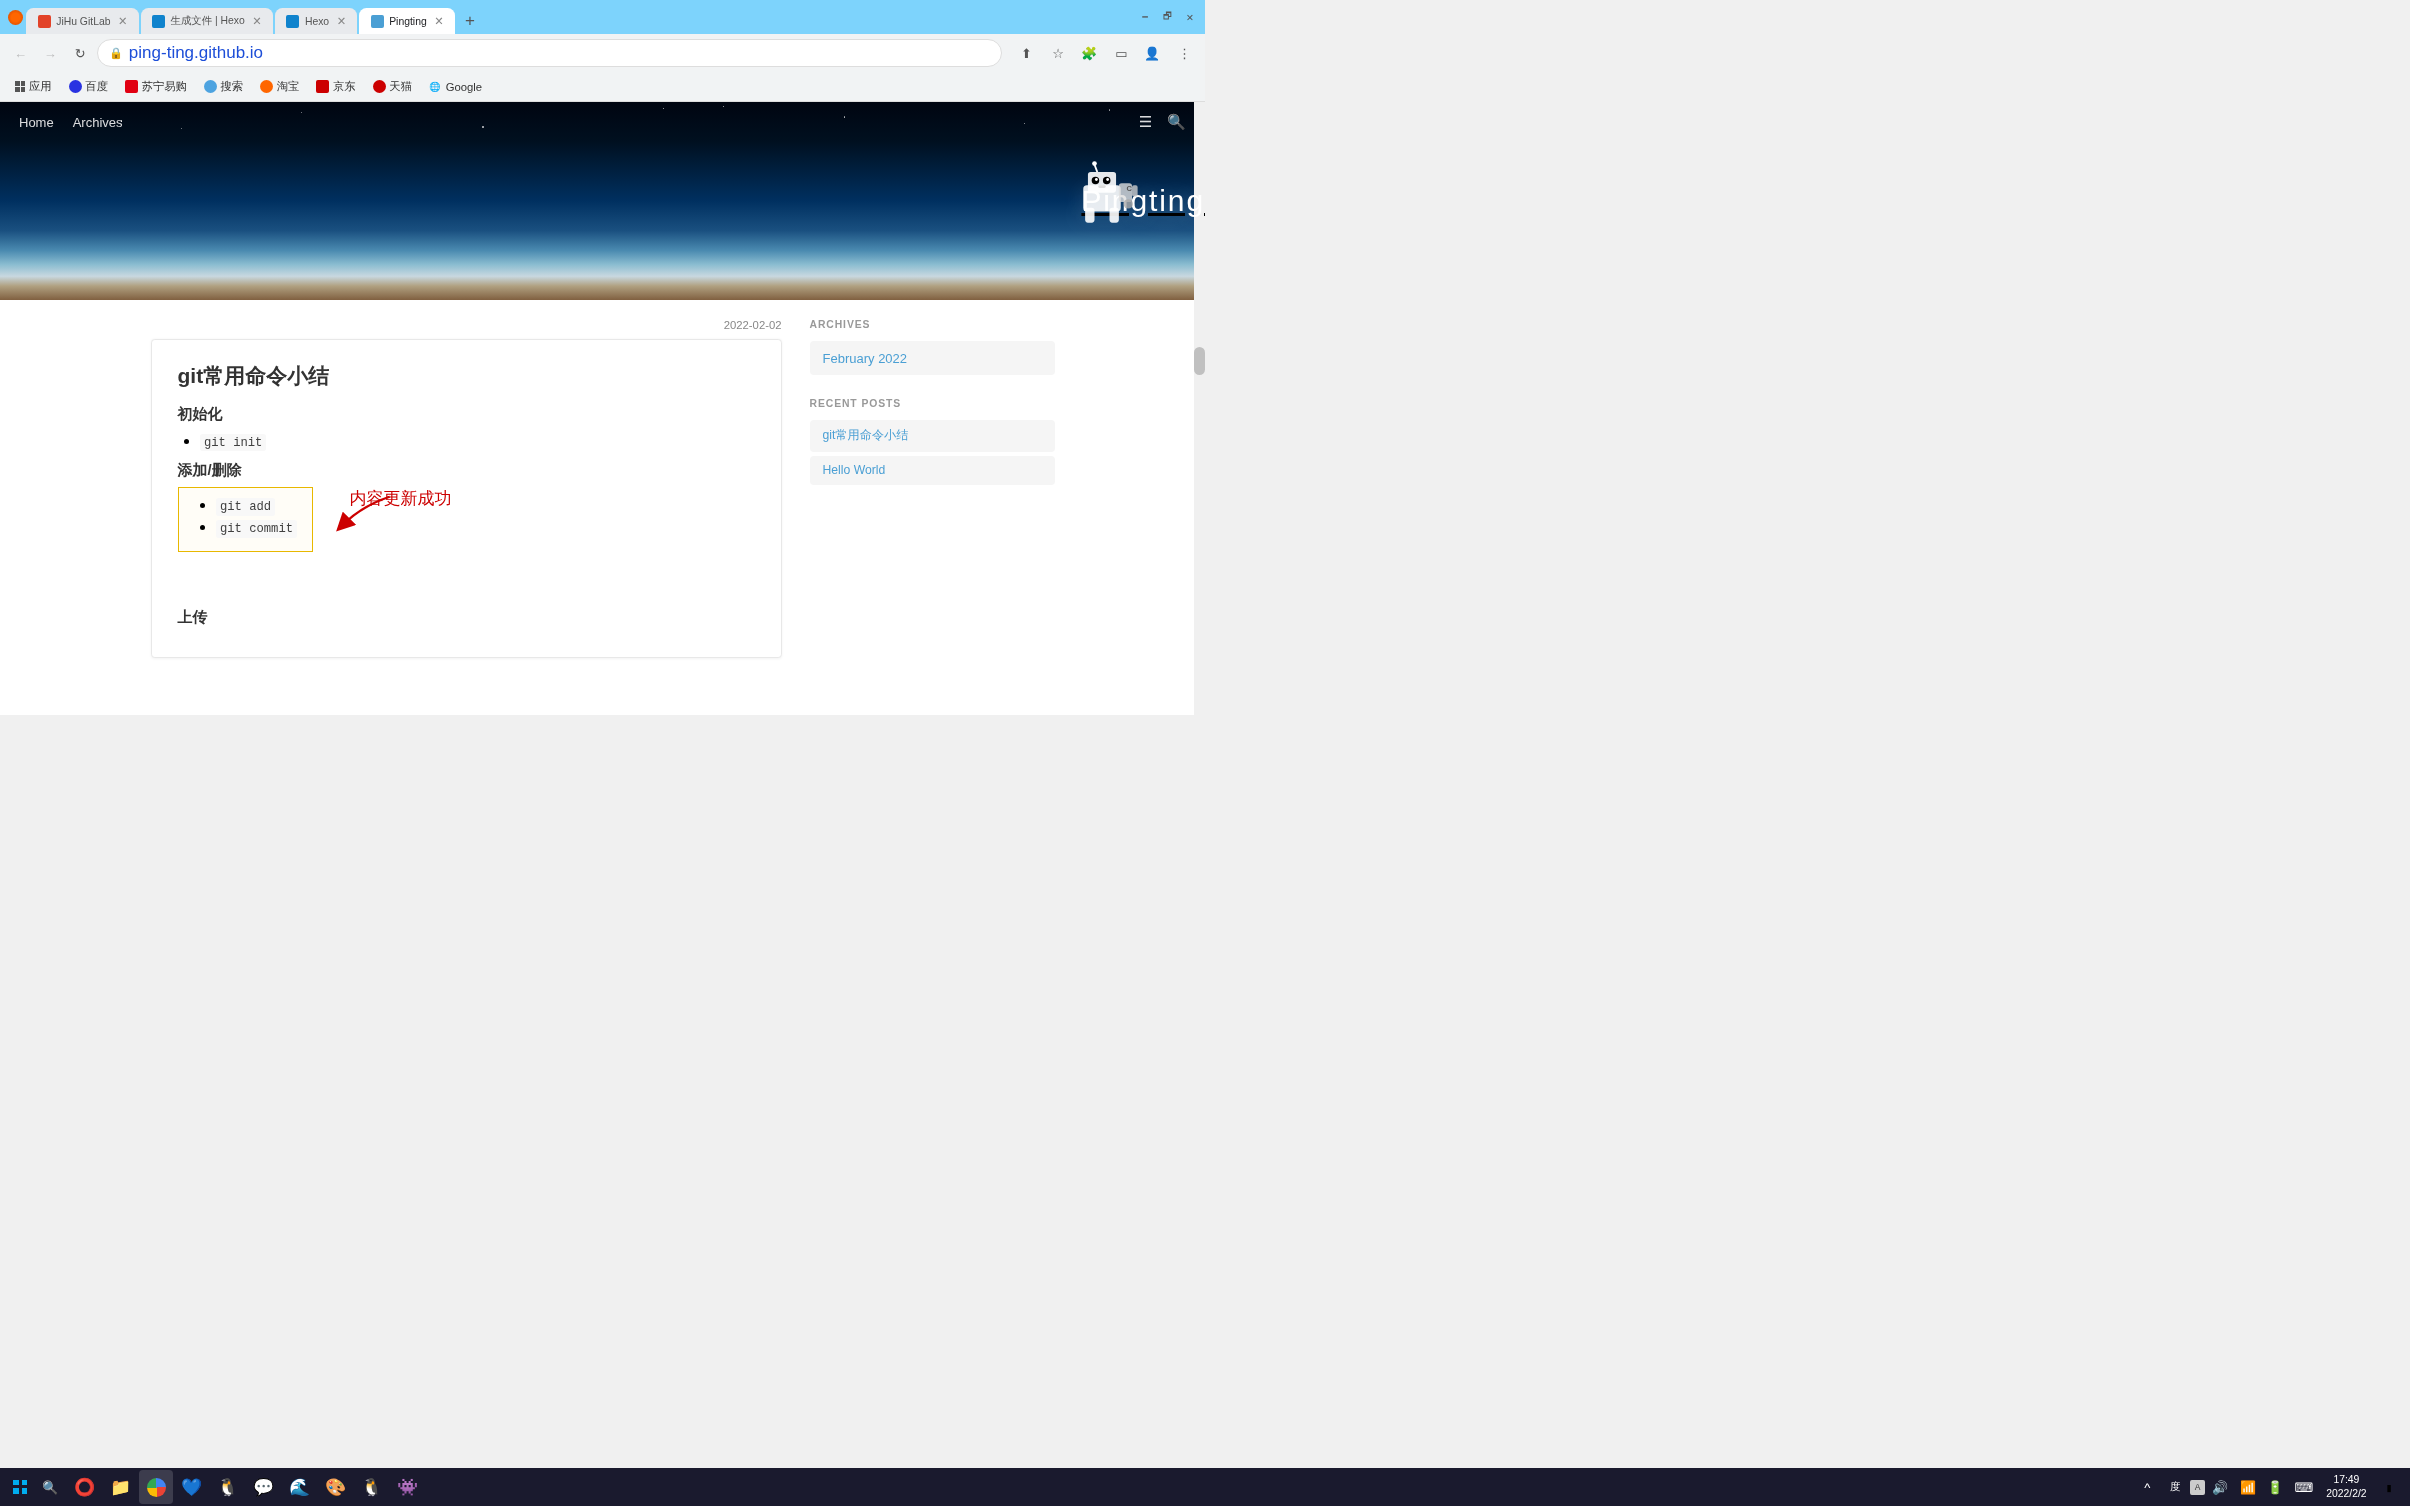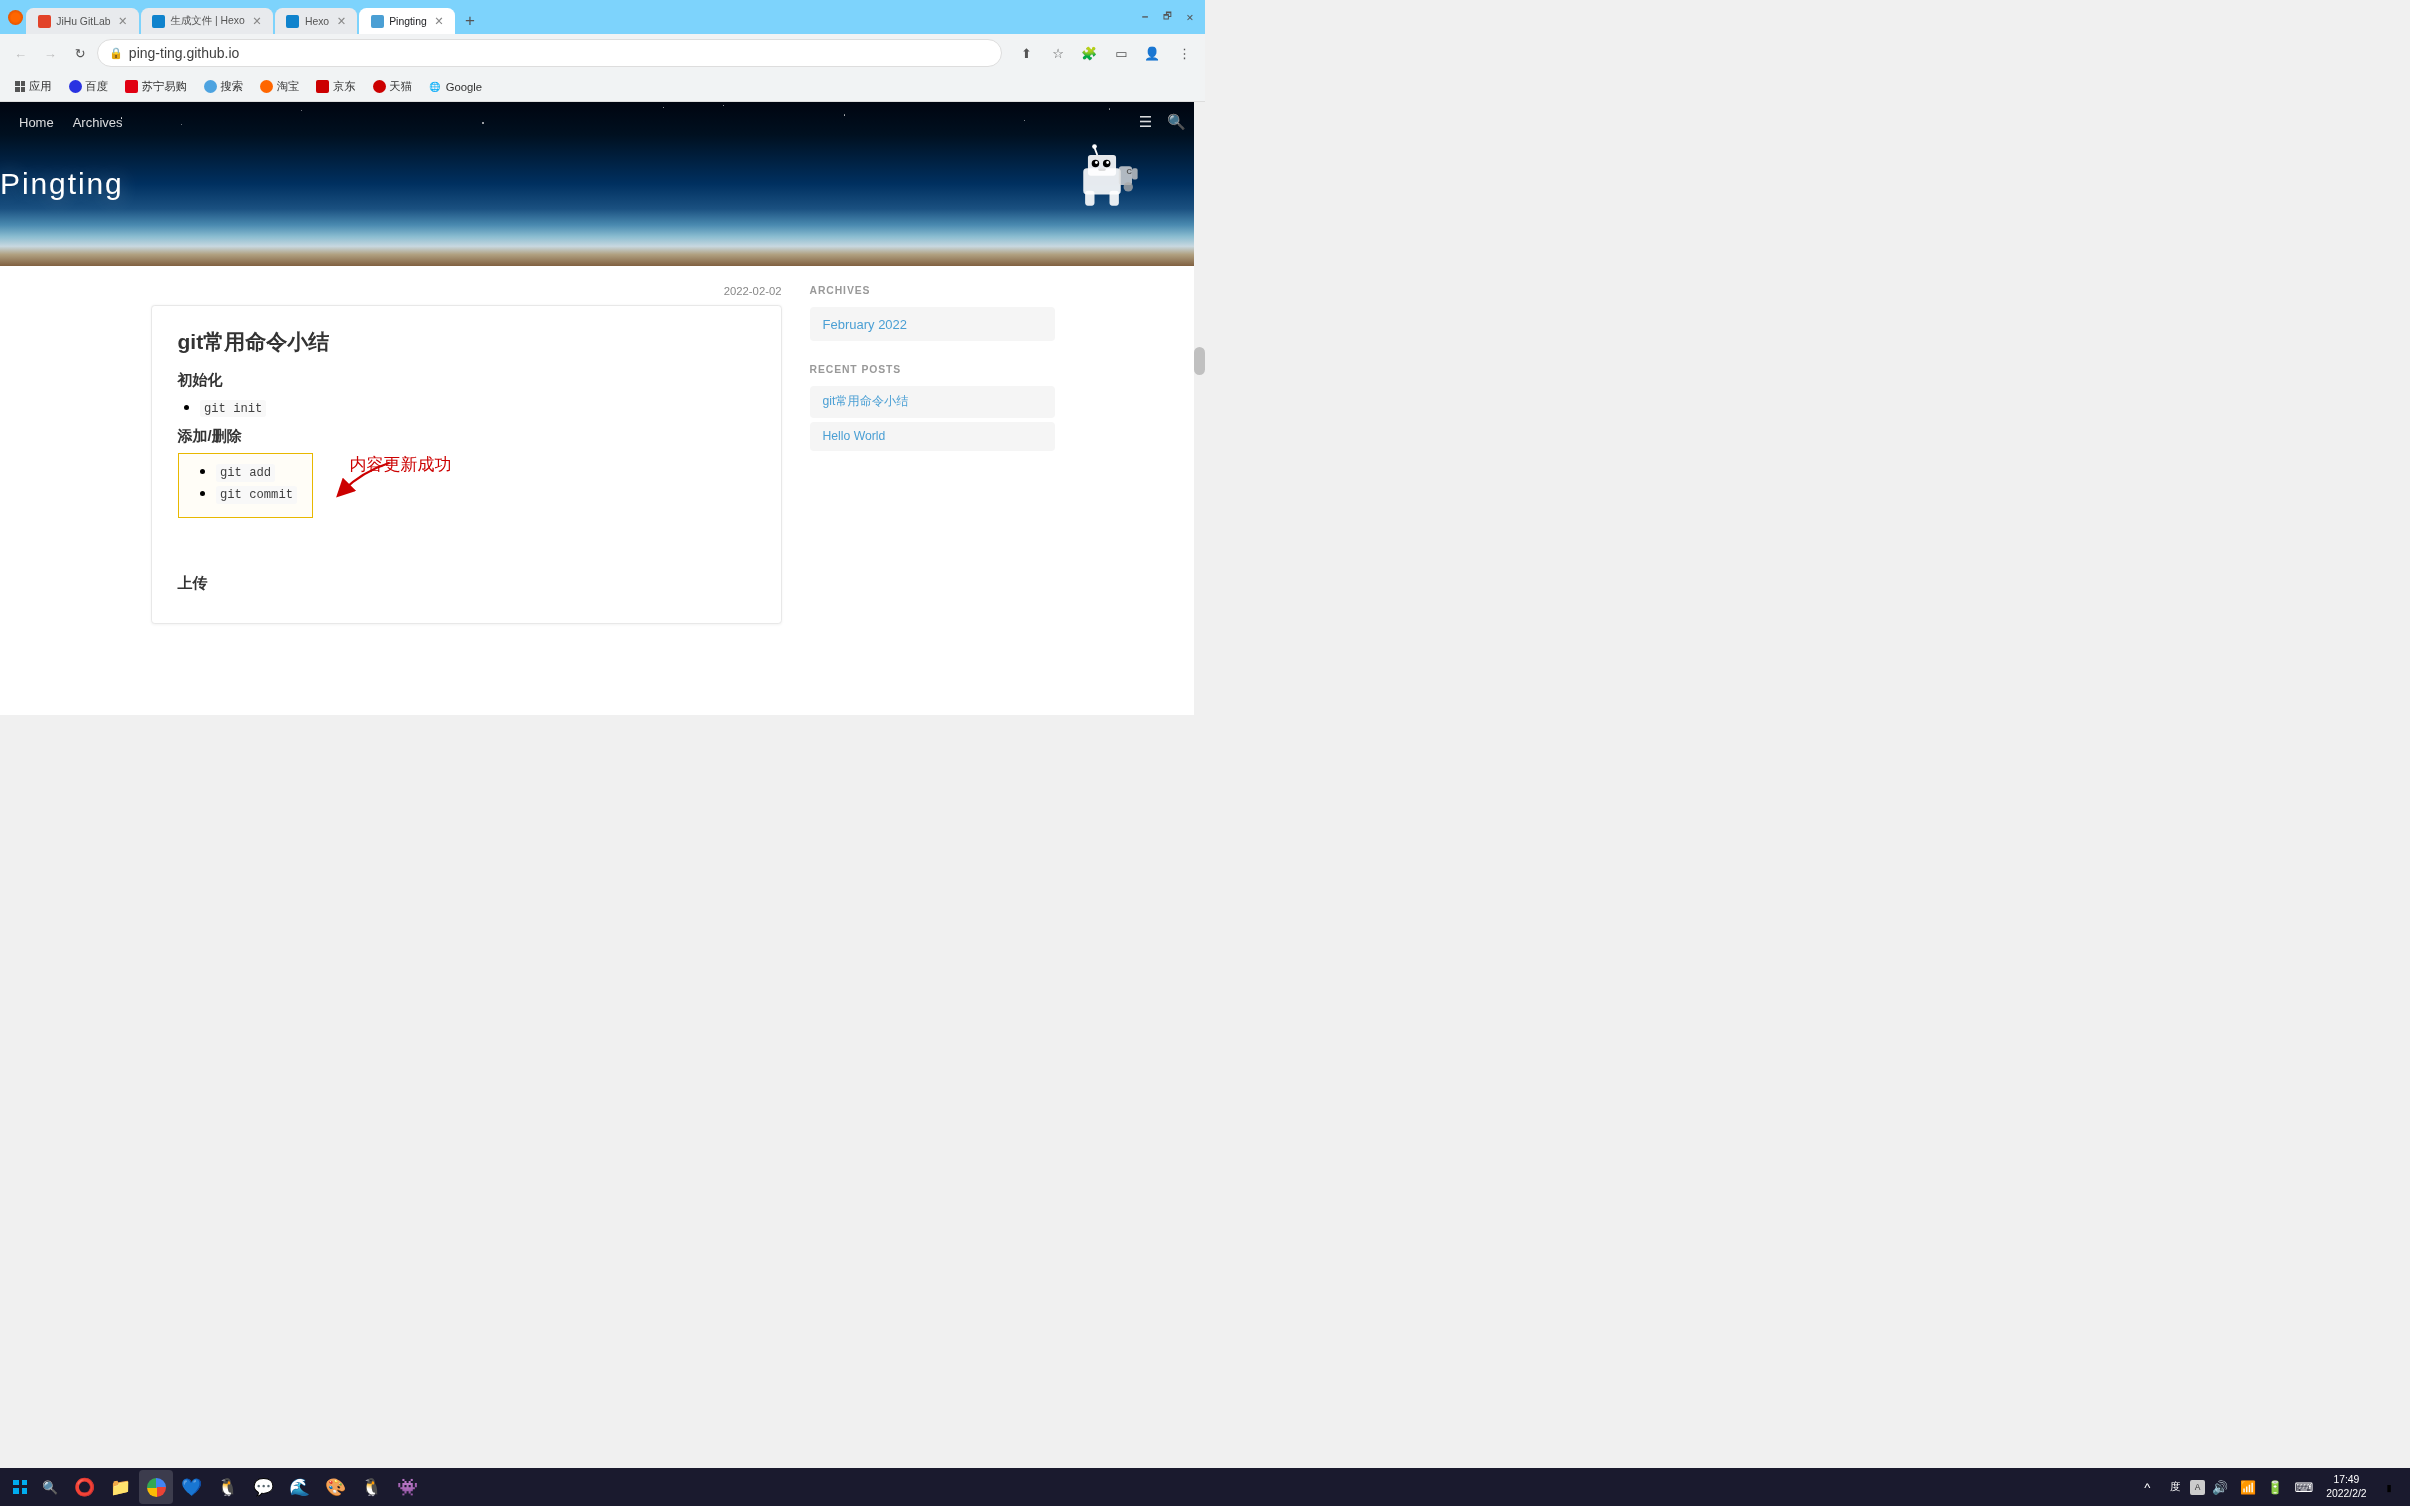--- a/index.html
+++ b/index.html
@@ -100,21 +100,21 @@
       flex: 1;
       display: flex; align-items: center;
       background: #fff;
       border-radius: 19px;
       height: 28px;
       padding: 0 11.3px;
       border: 0.9px solid #ddd;
       gap: 5.6px;
     }
     .lock-icon { font-size: 11.3px; color: #888; }
-    .address-text { font-size: 14px; color: #404040; flex: 1; }
+    .address-text { font-size: 17px; color: #1d4ed8; flex: 1; }
     .address-actions {
       display: flex; align-items: center; gap: 5.6px;
       margin-left: 7.5px;
     }
     .addr-action-btn {
       width: 26px; height: 26px;
       display: flex; align-items: center; justify-content: center;
       border-radius: 50%; cursor: pointer; font-size: 13px; color: #555;
     }
 
@@ -149,26 +149,27 @@
       width: 100%;
       height: 100%;
       background: #fff;
       overflow-y: auto;
       overflow-x: hidden;
     }
 
     
     .hero-banner {
       width: 100%;
-      height: 164px;
+      height: 198px;
       background: linear-gradient(to bottom, #000510 0%, #001020 20%, #003060 50%, #1a5080 65%, #4a8ab0 75%, #8abcd0 82%, #c8d8e0 88%, #b0a080 93%, #806040 100%);
       position: relative;
       display: flex;
       align-items: center;
-      justify-content: flex-start;
+      justify-content: flex-end;
+      text-decoration: underline;
     }
     .hero-stars {
       position: absolute;
       top: 0; left: 0; right: 0;
       height: 60%;
     }
     .star {
       position: absolute;
       background: #fff;
       border-radius: 50%;

